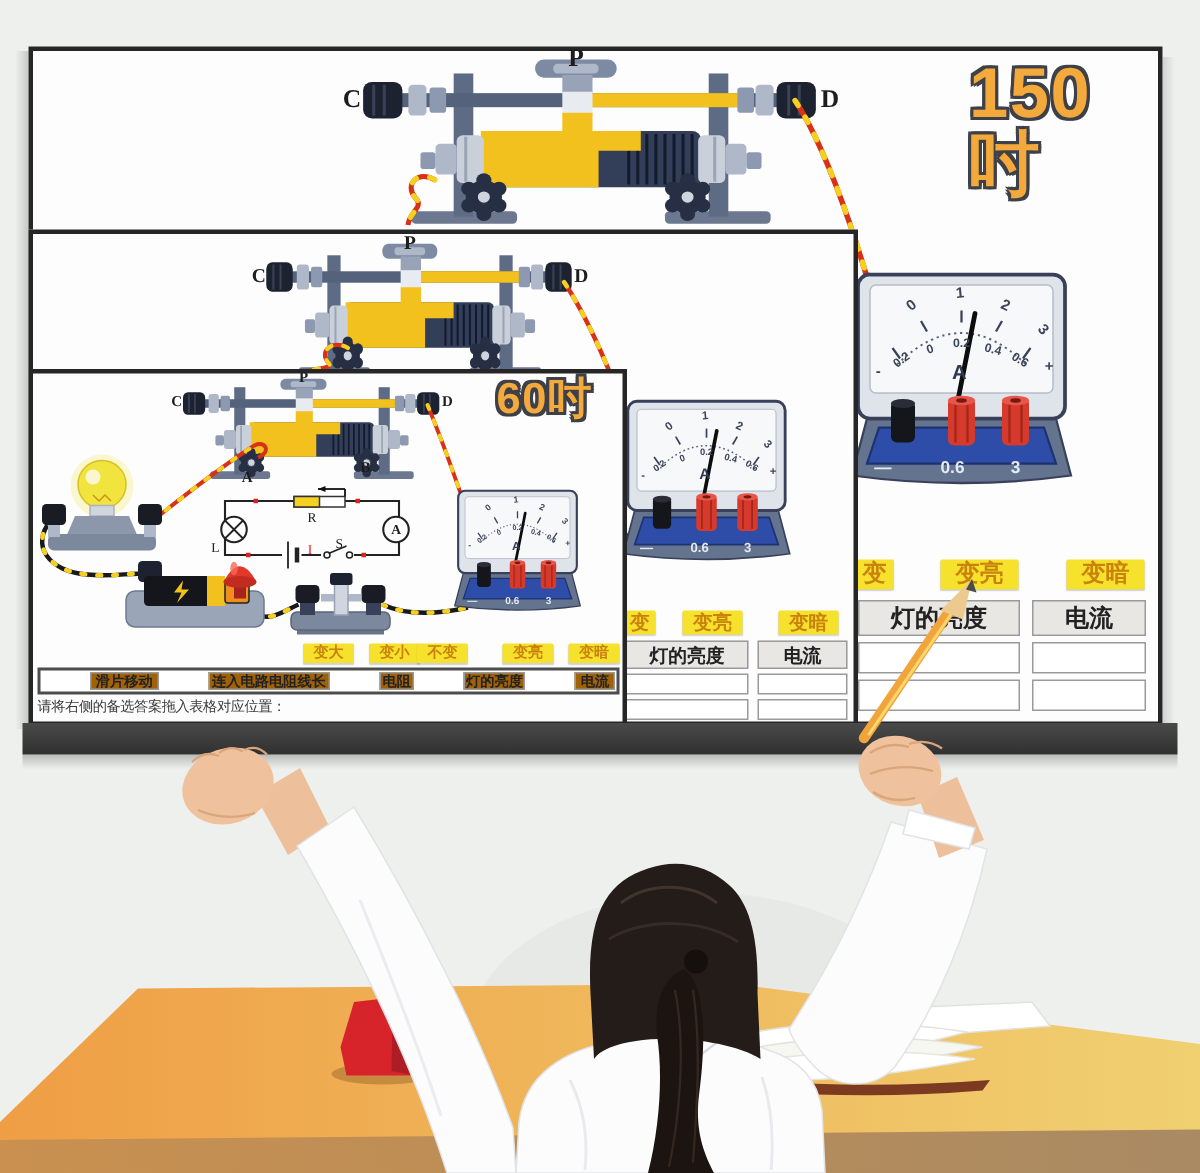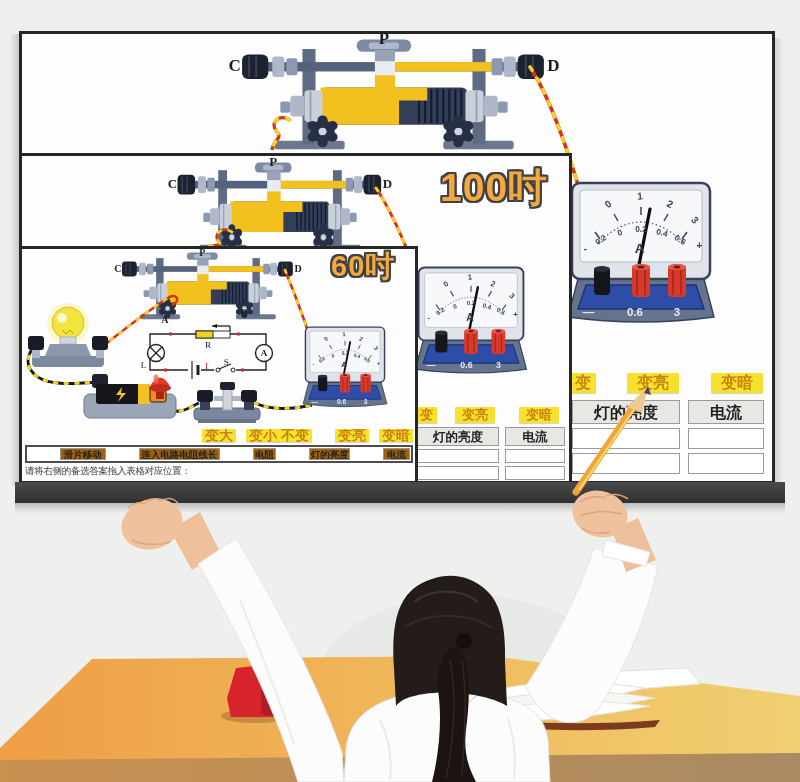--- a/index.html
+++ b/index.html
@@ -52,21 +52,21 @@
   .bl.b2{left:46%;top:90%;}
   .bl.b3{left:74%;top:90%;}
   .a150{left:544px;top:147px;width:150px;height:145px;font-size:10px;}
   .a100{left:392px;top:110px;width:114px;height:110px;font-size:7.6px;}
   .a60{left:280px;top:77px;width:86px;height:83px;font-size:5.8px;}
   
   .wires{position:absolute;left:0;top:0;width:100%;height:100%;pointer-events:none;}
   
   .chip{position:absolute;background:#f6e22c;color:#c9820e;font-weight:700;font-family:"Liberation Serif",serif;
         text-align:center;border-radius:1px;box-shadow:0 1px 1px rgba(0,0,0,.18);overflow:hidden;white-space:nowrap;}
-  .chip5{width:34px;height:13px;font-size:14px;line-height:13px;top:180px;}
+  .chip5{width:34px;height:13px;font-size:10px;line-height:13px;top:180px;}
   .chip100{width:40px;height:16px;font-size:13px;line-height:16px;top:251px;}
   .chip150{width:52px;height:20px;font-size:16px;line-height:20px;top:339px;}
   .instr{position:absolute;left:3px;top:172px;font-size:9.5px;color:#3a3a3a;font-family:Liberation Sans, sans-serif;letter-spacing:-0.3px;margin-top:44px;}
   .qtable{position:absolute;font-family:Liberation Sans, sans-serif;color:#222;}
   .t60{left:3px;top:196px;width:388px;border:2px solid #4d4d4d;background:#fff;padding:1px;display:flex;flex-direction:column;gap:1px;box-sizing:border-box;}
   .t60 .trow{display:flex;gap:1px;}
   .t60 .cell{border:1px solid #9a9a9a;box-sizing:border-box;text-align:center;overflow:hidden;}
   .t60 .h{background:#a16207;font-weight:700;font-size:9.5px;line-height:12px;height:12px;margin-left:32px;}
   .t60 .d{background:#fff;font-size:9px;line-height:9px;height:9px;color:#8d8375;}
   .c1{width:76px;}.c2{width:136px;}.c3{width:38px;}.c4{width:68px;}.c5{width:44px;}
@@ -197,20 +197,21 @@
 
   <div class="panel p150">
     <div class="rheo r150">
       <svg viewBox="0 0 330 126" preserveAspectRatio="none">
           <use href="#sym-rheostat"></use>
         </svg>
       <span class="rlab c">C</span>
       <span class="rlab p">P</span>
       <span class="rlab d">D</span>
     </div>
+    <div class="sizelab s150">150吋</div>
     <svg class="wires" viewBox="0 0 750 447" preserveAspectRatio="none">
       <path d="M508,33 C538,78 564,178 580,233" fill="none" stroke="#d93018" stroke-width="3.6"></path>
       <path d="M508,33 C538,78 564,178 580,233" fill="none" stroke="#f5d020" stroke-width="3.6" stroke-dasharray="4 9" stroke-linecap="round"></path>
       <path d="M268,86 C257,79 247,89 255,98 C261,104 251,107 250,116" fill="none" stroke="#d93018" stroke-width="3.4"></path>
       <path d="M268,86 C257,79 247,89 255,98 C261,104 251,107 250,116" fill="none" stroke="#f5d020" stroke-width="3.4" stroke-dasharray="4 9" stroke-linecap="round"></path>
       <path d="M554,263 C542,279 531,299 526,318" fill="none" stroke="#191919" stroke-width="4"></path>
       <path d="M554,263 C542,279 531,299 526,318" fill="none" stroke="#f5d020" stroke-width="4" stroke-dasharray="3 9" stroke-linecap="round"></path>
     </svg>
     <div class="amm a150">
       <svg viewBox="0 0 150 145" preserveAspectRatio="none">
@@ -247,21 +248,20 @@
 
   <div class="panel p100">
     <div class="rheo r100">
       <svg viewBox="0 0 330 126" preserveAspectRatio="none">
           <use href="#sym-rheostat"></use>
         </svg>
       <span class="rlab c">C</span>
       <span class="rlab p">P</span>
       <span class="rlab d">D</span>
     </div>
-    <div class="sizelab s100">100吋</div>
     <svg class="wires" viewBox="0 0 547 325" preserveAspectRatio="none">
       <path d="M354,32 C378,68 400,130 413,174" fill="none" stroke="#d93018" stroke-width="3"></path>
       <path d="M354,32 C378,68 400,130 413,174" fill="none" stroke="#f5d020" stroke-width="3" stroke-dasharray="3.5 8" stroke-linecap="round"></path>
       <path d="M210,76 C200,70 190,78 197,86 C202,91 180,88 178,96" fill="none" stroke="#d93018" stroke-width="2.8"></path>
       <path d="M210,76 C200,70 190,78 197,86 C202,91 180,88 178,96" fill="none" stroke="#f5d020" stroke-width="2.8" stroke-dasharray="3.5 8" stroke-linecap="round"></path>
       <path d="M400,198 C390,209 382,217 382,226" fill="none" stroke="#191919" stroke-width="3.4"></path>
       <path d="M400,198 C390,209 382,217 382,226" fill="none" stroke="#f5d020" stroke-width="3.4" stroke-dasharray="2.5 8" stroke-linecap="round"></path>
     </svg>
     <div class="amm a100">
       <svg viewBox="0 0 150 145" preserveAspectRatio="none">

